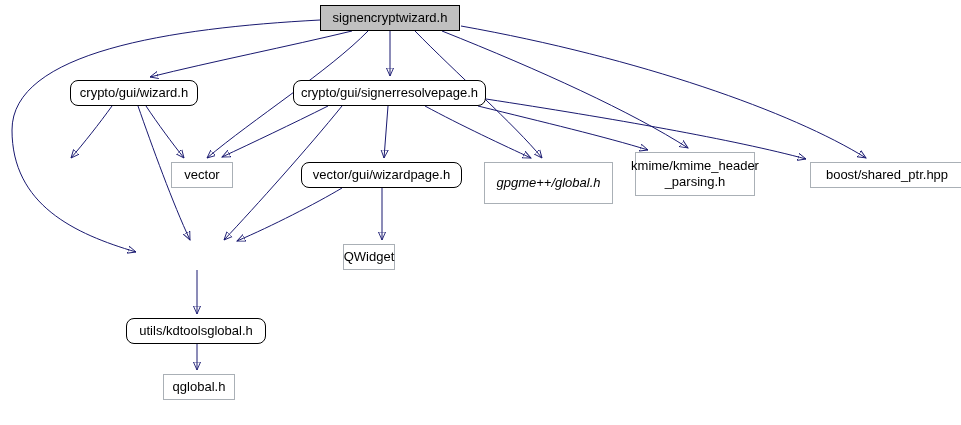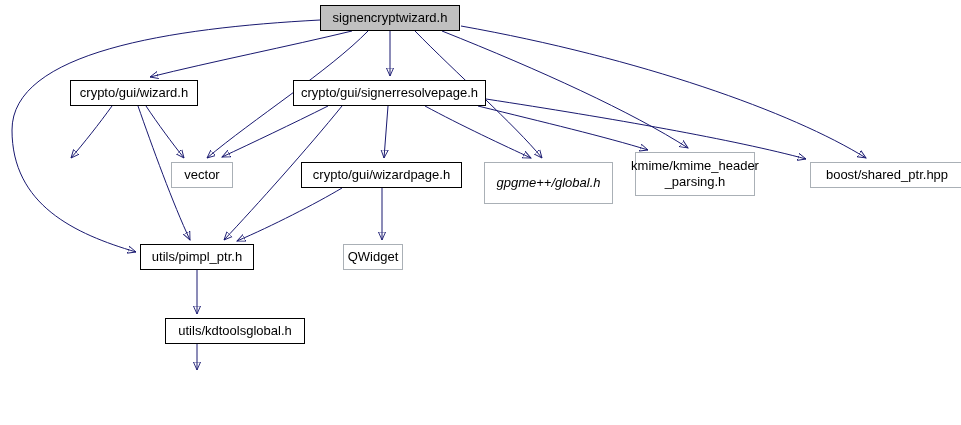--- a/index.html
+++ b/index.html
@@ -16,21 +16,21 @@
     position:absolute;
     box-sizing:border-box;
     display:flex;flex-direction:column;
     align-items:center;justify-content:center;
     background:#ffffff;
     border:1px solid #aab0b6;
     font-size:13px;line-height:1.25;
     color:#000;text-align:center;
     padding:0 4px;white-space:nowrap;
   }
-  .node.internal{border-color:#000000;}
+  .node.internal{border-color:#000000;border-radius:8px;}
   .node.root{background:#c0c0c0;border-color:#000000;}
 </style>
 </head>
 <body>
 
 <div class="canvas">
 
   <svg class="edges" viewBox="0 0 961 425">
     <defs>
       <marker id="arrow" viewBox="0 0 10 10" refX="9" refY="5" markerWidth="9" markerHeight="9" orient="auto">
@@ -70,42 +70,42 @@
   <div class="node internal" style="left:293px;top:80px;width:193px;height:26px;">
     <span>crypto/gui/signerresolvepage.h</span>
   </div>
 
 
   <div class="node" style="left:171px;top:162px;width:62px;height:26px;">
     <span>vector</span>
   </div>
 
   <div class="node internal" style="left:301px;top:162px;width:161px;height:26px;">
-    <span>crypto/gui/wizardpage.h</span>
+    <span>vector/gui/wizardpage.h</span>
   </div>
 
   <div class="node" style="left:484px;top:162px;width:129px;height:42px;font-style:italic;">
     <span>gpgme++/global.h</span>
   </div>
 
   <div class="node" style="left:635px;top:152px;width:120px;height:44px;">
     <span>kmime/kmime_header</span>
     <span>_parsing.h</span>
   </div>
 
   <div class="node" style="left:810px;top:162px;width:154px;height:26px;">
     <span>boost/shared_ptr.hpp</span>
   </div>
 
-  <div class="node internal" style="left:140px;top:244px;width:114px;height:26px;">
-    <span>utils/pimpl_ptr.h</span>
-  </div>
 
-  <div class="node" style="left:343px;top:244px;width:60px;height:26px;text-align:right;">
+  <div class="node" style="left:343px;top:244px;width:52px;height:26px;text-align:right;">
     <span>QWidget</span>
   </div>
 
-  <div class="node internal" style="left:126px;top:318px;width:140px;height:26px;margin-left:39px;">
+  <div class="node internal" style="left:126px;top:318px;width:140px;height:26px;">
     <span>utils/kdtoolsglobal.h</span>
   </div>
 
+  <div class="node" style="left:163px;top:374px;width:72px;height:26px;">
+    <span>qglobal.h</span>
+  </div>
 
 </div>
 
 </body></html>

